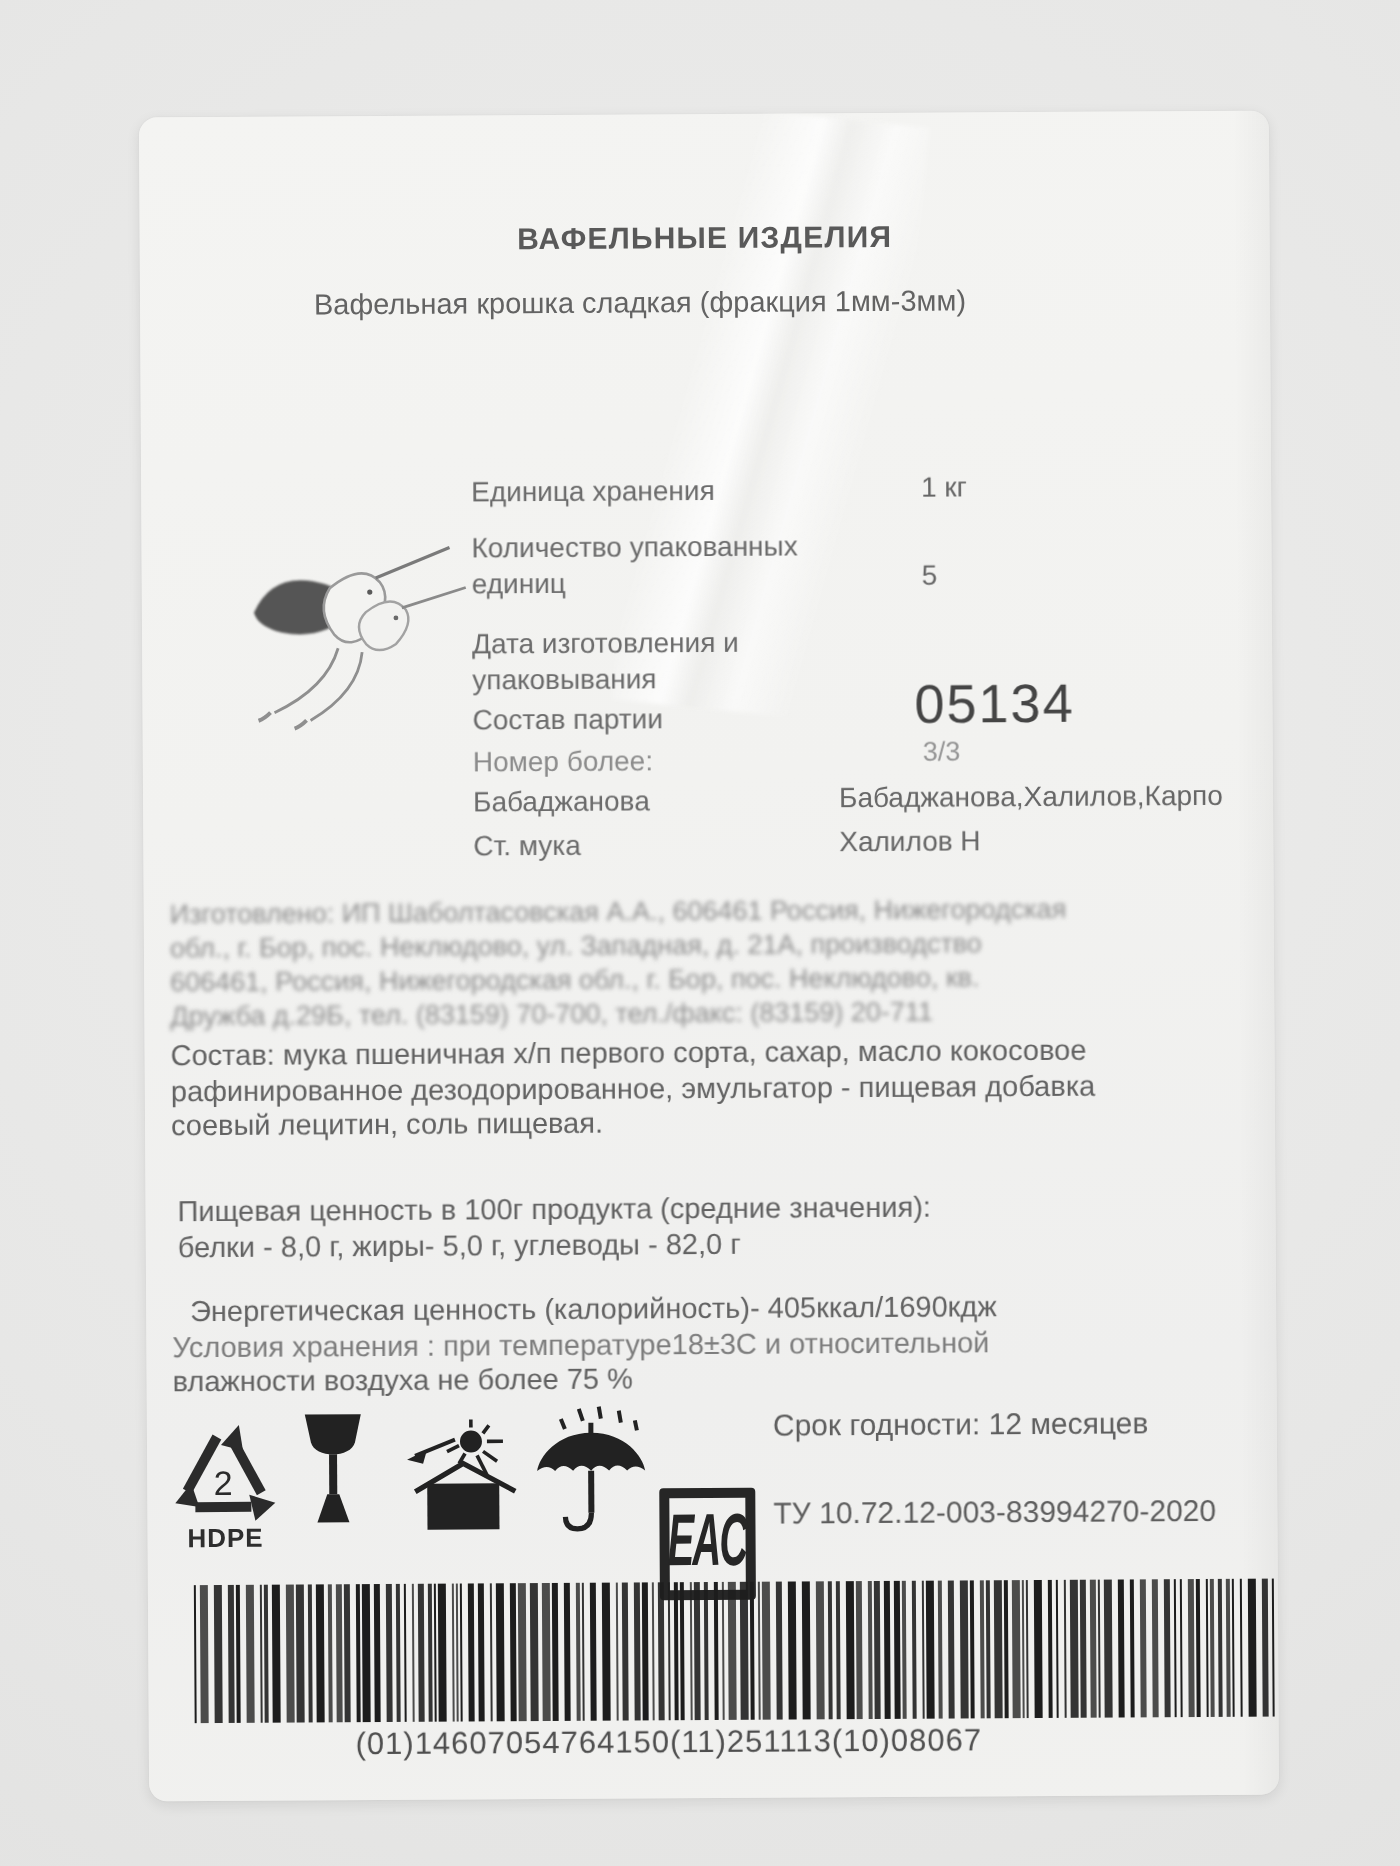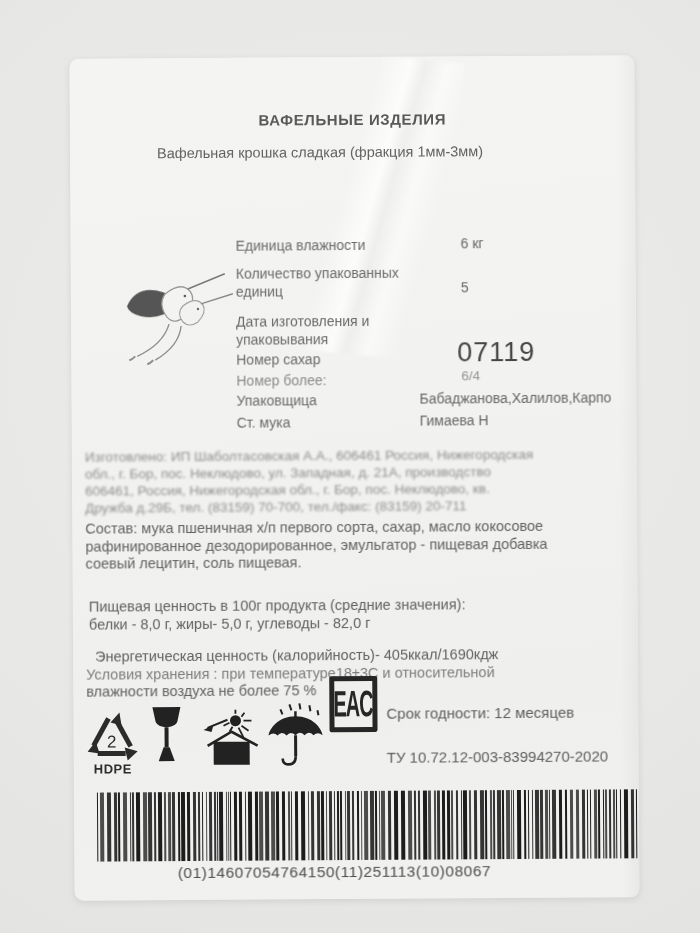--- a/index.html
+++ b/index.html
@@ -90,39 +90,39 @@
       <path d="M8,40 Q18,18 44,26 Q58,31 56,41 Q42,54 22,50 Q10,47 8,40 Z" fill="#3f3f3f" opacity="0.88" style="filter:blur(0.5px)"></path>
       <path d="M46,28 Q62,15 71,25 Q78,34 67,49 Q56,60 48,51 Q39,39 46,28 Z" fill="#f3f3f1" stroke="#9a9a9a" stroke-width="1.3"></path>
       <line x1="69" y1="23" x2="106" y2="8" stroke="#7a7a7a" stroke-width="1.6"></line>
       <path d="M64,40 Q77,30 84,39 Q88,46 79,56 Q70,62 64,56 Q57,47 64,40 Z" fill="#f2f2f0" stroke="#a2a2a2" stroke-width="1.2"></path>
       <line x1="82" y1="38" x2="114" y2="28" stroke="#8a8a8a" stroke-width="1.4"></line>
       <circle cx="66" cy="30" r="1.3" fill="#5a5a5a"></circle>
       <circle cx="79" cy="43" r="1.2" fill="#6a6a6a"></circle>
     </svg>
   </div>
 
-  <div class="abs fld soft" style="left:165px;top:179px;">Единица влажности</div>
-  <div class="abs val soft" style="left:390px;top:179px;">6 кг</div>
+  <div class="abs fld soft" style="left:165px;top:179px;">Единица хранения</div>
+  <div class="abs val soft" style="left:390px;top:179px;">1 кг</div>
 
   <div class="abs fld soft" style="left:165px;top:207px;width:196px;">Количество упакованных единиц</div>
   <div class="abs val soft" style="left:390px;top:223px;">5</div>
 
   <div class="abs fld soft" style="left:165px;top:255px;width:175px;">Дата изготовления и упаковывания</div>
 
-  <div class="abs fld soft" style="left:165px;top:293px;">Номер сахар</div>
-  <div class="abs bigval soft" style="left:386px;top:281px;">07119</div>
+  <div class="abs fld soft" style="left:165px;top:293px;">Состав партии</div>
+  <div class="abs bigval soft" style="left:386px;top:281px;">05134</div>
 
   <div class="abs fld soft" style="left:165px;top:314px;color:#8b8b8b;">Номер более:</div>
-  <div class="abs dimval soft" style="left:390px;top:312px;">6/4</div>
-
-  <div class="abs fld soft" style="left:165px;top:334px;">Упаковщица</div>
+  <div class="abs dimval soft" style="left:390px;top:312px;">3/3</div>
+
+  <div class="abs fld soft" style="left:165px;top:334px;">Бабаджанова</div>
   <div class="abs val soft truncate" style="left:348px;top:334px;width:218px;">Бабаджанова,Халилов,Карпо</div>
 
   <div class="abs fld soft" style="left:165px;top:356px;">Ст. мука</div>
-  <div class="abs val soft" style="left:348px;top:356px;">Гимаева Н</div>
+  <div class="abs val soft" style="left:348px;top:356px;">Халилов Н</div>
 
   <div class="abs blurblock">
     <div>Изготовлено: ИП Шаболтасовская А.А., 606461 Россия, Нижегородская</div>
     <div>обл., г. Бор, пос. Неклюдово, ул. Западная, д. 21А, производство</div>
     <div>606461, Россия, Нижегородская обл., г. Бор, пос. Неклюдово, кв.</div>
     <div>Дружба д.29Б, тел. (83159) 70-700, тел./факс: (83159) 20-711</div>
   </div>
 
   <div class="abs para soft" style="left:13px;top:462px;width:530px;">
     <div>Состав: мука пшеничная х/п первого сорта, сахар, масло кокосовое</div>
@@ -194,21 +194,21 @@
           <line x1="52" y1="8" x2="53" y2="13"></line>
           <line x1="15" y1="7" x2="17" y2="12"></line>
         </g>
         <path d="M30,14 C13,14 4,26 3,33 Q8,29 12,33 Q16,28 21,33 Q25,28 30,33 Q34,28 39,33 Q43,28 48,33 Q52,29 57,33 C56,26 47,14 30,14 Z" fill="#222"></path>
         <line x1="30" y1="9" x2="30" y2="15" stroke="#222" stroke-width="2.5"></line>
         <line x1="30" y1="33" x2="30" y2="54" stroke="#222" stroke-width="3"></line>
         <path d="M30,54 Q30,62 23,62 Q17,62 17,56" fill="none" stroke="#222" stroke-width="2.6"></path>
       </svg>
     </div>
 
-    <div class="abs eac-box" style="left:256px;top:619px;">
+    <div class="abs eac-box" style="left:256px;top:687px;font-style:italic;">
       <span class="eac-text">EAC</span>
     </div>
   </div>
 
   <div class="abs shelf soft" style="left:313px;top:648px;">Срок годности: 12 месяцев</div>
   <div class="abs shelf soft" style="left:313px;top:692px;">ТУ 10.72.12-003-83994270-2020</div>
 
   <div class="abs barcode">
       <span style="width:1px;margin-right:2px;opacity:1.00"></span>
       <span style="width:4px;margin-right:3px;opacity:0.78"></span>

